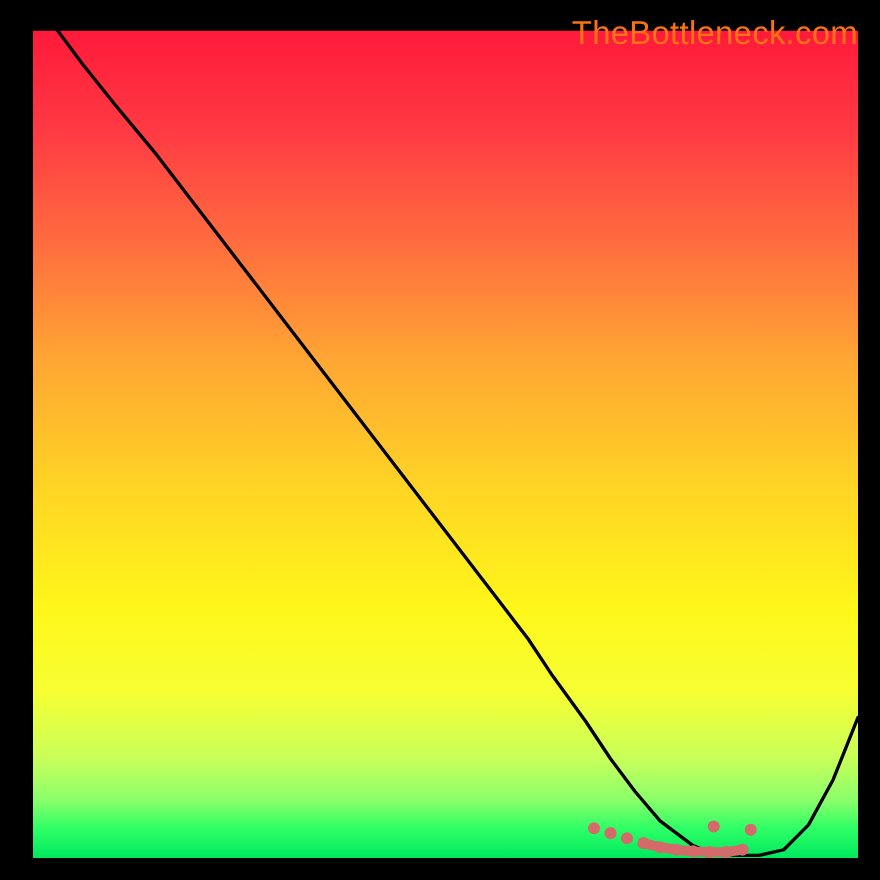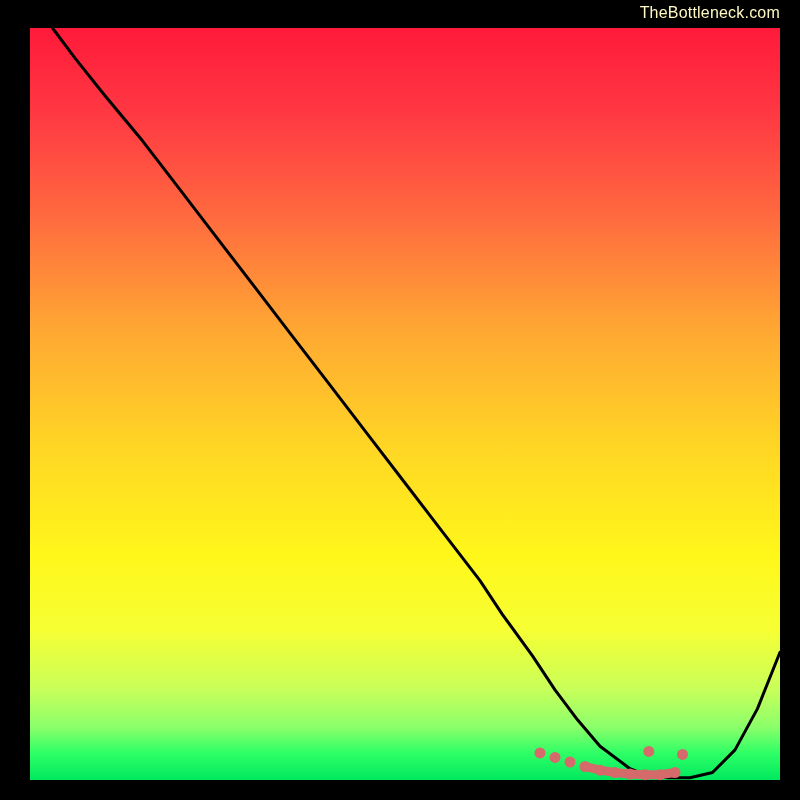--- a/index.html
+++ b/index.html
@@ -11,25 +11,25 @@
     overflow: hidden;
   }
   .container {
     position: relative;
     width: 800px;
     height: 800px;
     background: #000;
   }
   .watermark {
     position: absolute;
-    top: 4px;
+    top: 14px;
     right: 20px;
-    color: #fef9c3;
+    color: #f97316;
     font-family: Arial, Helvetica, sans-serif;
-    font-size: 16px;
+    font-size: 30px;
     font-weight: 500;
     letter-spacing: 0.2px;
     z-index: 10;
     user-select: none;
   }
   svg.chart {
     position: absolute;
     top: 0;
     left: 0;
   }

